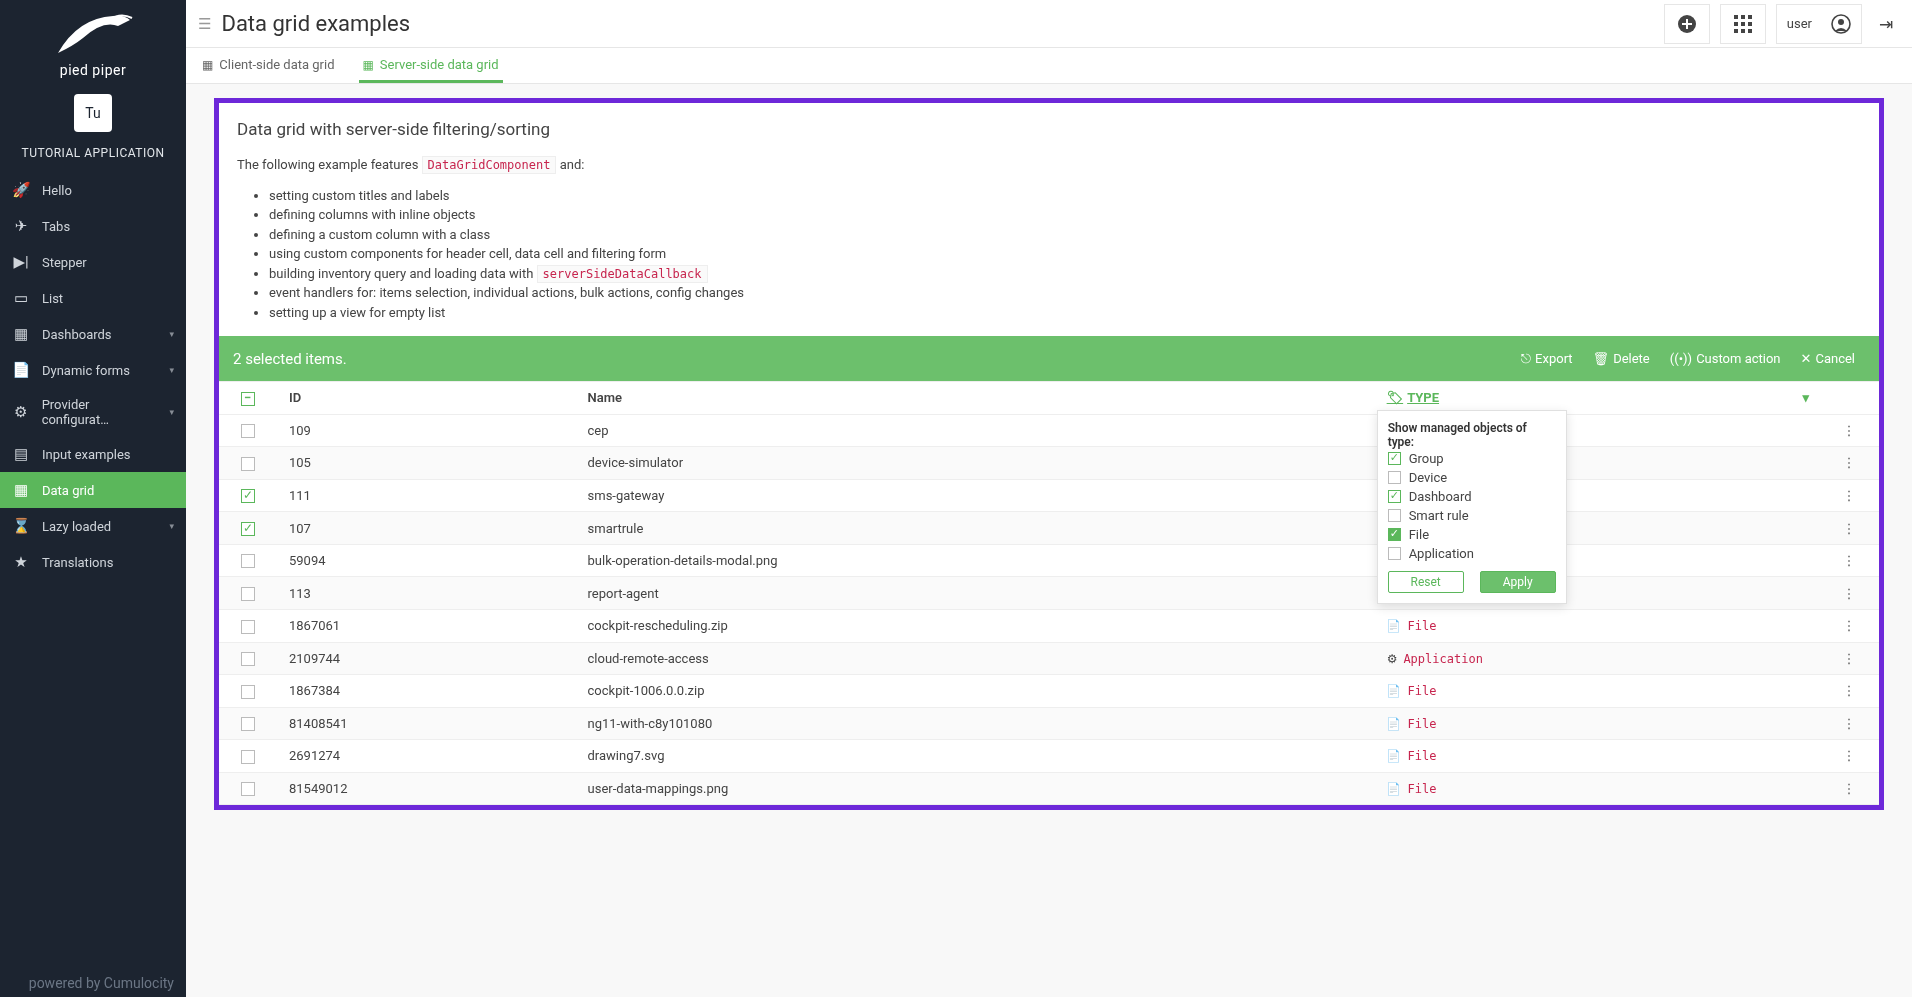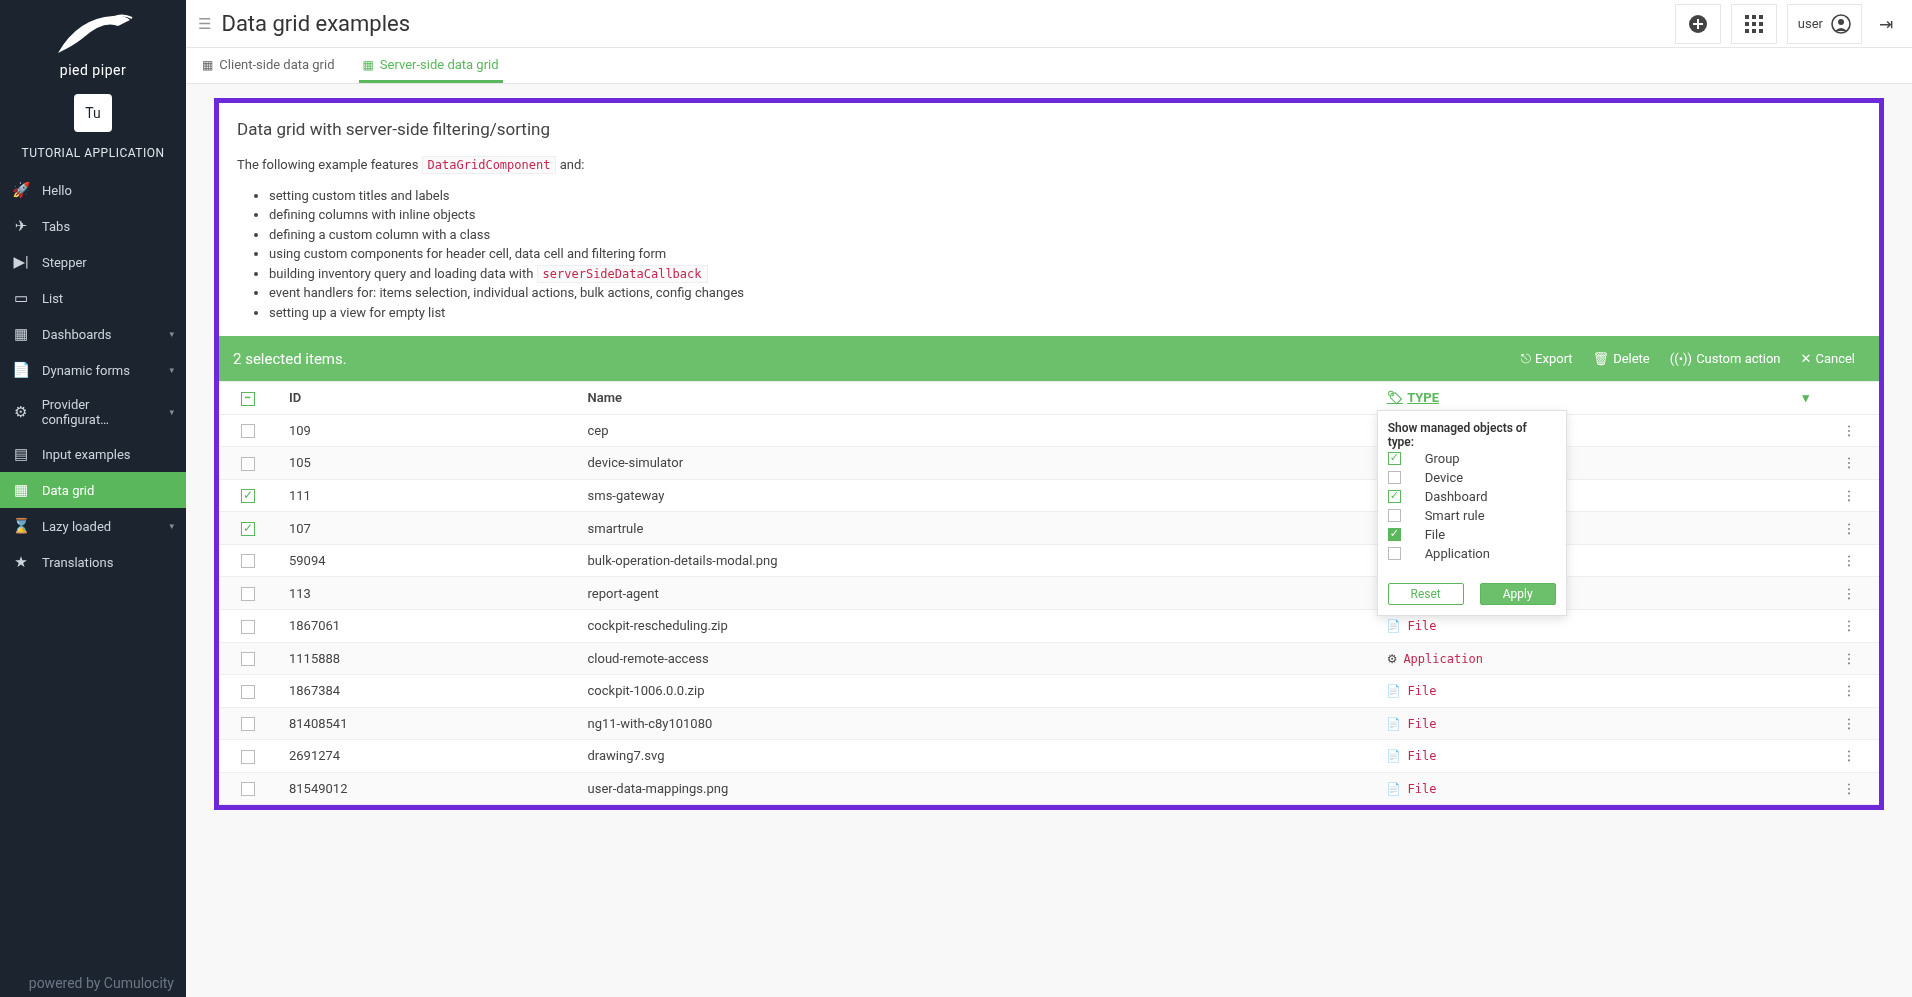--- a/index.html
+++ b/index.html
@@ -17,21 +17,21 @@
 .nav-icon{width:18px;text-align:center;font-size:15px}
 .nav-caret{margin-left:auto;font-size:9px;opacity:.6}
 .powered{text-align:right;font-size:14px;color:#6b7685;padding:6px 12px}
 
 .main{flex:1;display:flex;flex-direction:column;overflow:hidden}
 .topbar{height:48px;background:#fff;border-bottom:1px solid #e6e6e6;display:flex;align-items:center;padding:0 12px;gap:10px}
 .topbar h1{font-size:22px;font-weight:400;color:#333}
 .hdr-icon{color:#999;font-size:15px}
 .top-spacer{flex:1}
 .icon-btn{width:46px;height:40px;border:1px solid #e6e6e6;display:flex;align-items:center;justify-content:center;font-size:17px;color:#444;background:#fff;cursor:pointer}
-.user-btn{height:40px;border:1px solid #e6e6e6;display:flex;align-items:center;gap:8px;padding:0 10px;background:#fff;cursor:pointer;font-size:13px;color:#444}
+.user-btn{height:40px;border:1px solid #e6e6e6;display:flex;align-items:center;gap:19px;padding:0 10px;background:#fff;cursor:pointer;font-size:13px;color:#444}
 .tabs{height:36px;background:#fff;border-bottom:1px solid #e6e6e6;display:flex;align-items:flex-end;padding:0 12px;gap:20px}
 .tab{display:flex;align-items:center;gap:6px;padding:8px 4px;font-size:13px;color:#666;cursor:pointer;border-bottom:3px solid transparent}
 .tab.active{color:#5bb75b;border-bottom-color:#5bb75b}
 .tab-icon{font-size:12px}
 
 .content{flex:1;overflow:auto;padding:14px 28px}
 .card{background:#fff;border:5px solid #6d28d9}
 .card-hd{font-size:17px;font-weight:400;padding:16px 18px;color:#444}
 .card-desc{padding:0 18px 14px;font-size:13px;color:#444;line-height:1.5}
 .card-desc code{font-family:Menlo,Consolas,monospace;font-size:12px;color:#c7254e;background:#fafafa;border:1px solid #eee;border-radius:0;padding:1px 5px}
@@ -54,27 +54,27 @@
 .chk.ind::after{content:"−";position:absolute;top:-3px;left:2px;font-size:13px;color:#5bb75b;font-weight:bold}
 .type-chip{display:inline-flex;align-items:center;gap:6px;font-family:Menlo,Consolas,monospace;font-size:12px;color:#c7254e}
 .type-chip .ti{color:#444;font-size:12px}
 .row-menu{color:#555;cursor:pointer}
 
 .th-type{position:relative;color:#5bb75b;text-decoration:underline;font-weight:700;cursor:pointer}
 .th-type .tag{margin-right:4px}
 .filter-icon{float:right;color:#5bb75b;cursor:pointer}
 .popover{position:absolute;top:28px;left:0;width:190px;background:#fff;border:1px solid #e0e0e0;box-shadow:0 3px 10px rgba(0,0,0,.12);padding:10px 10px 10px;color:#444;z-index:10;font-weight:400;text-decoration:none}
 .pop-title{font-size:12px;font-weight:600;margin-bottom:0;color:#333}
-.pop-opt{display:flex;align-items:center;gap:24px;font-size:13px;padding:2px 0;cursor:pointer}
+.pop-opt{display:flex;align-items:center;gap:8px;font-size:13px;padding:2px 0;cursor:pointer}
 .pop-opt .pchk{width:13px;height:13px;border:1px solid #bbb;position:relative}
 .pop-opt .pchk.on{border-color:#5bb75b}
 .pop-opt .pchk.on::after{content:"✓";position:absolute;top:-2px;left:1px;font-size:11px;color:#5bb75b}
 .pop-opt .pchk.solid{background:#5bb75b;border-color:#5bb75b}
 .pop-opt .pchk.solid::after{color:#fff}
-.pop-btns{display:flex;gap:16px;margin-top:20px}
+.pop-btns{display:flex;gap:16px;margin-top:8px}
 .pop-btns button{flex:1;height:22px;font-size:12px;border:1px solid #5bb75b;border-radius:2px;cursor:pointer}
 .btn-reset{background:#fff;color:#5bb75b}
 .btn-apply{background:#6cc06c;color:#fff}
 </style>
 </head>
 <body>
 
 <aside class="sidebar">
   <div class="logo-wrap">
     <svg class="logo-svg" width="90" height="50" viewBox="0 0 90 50">
@@ -317,21 +317,21 @@
             </tr>
             <tr>
               <td class="col-chk"><span class="chk"></span></td>
               <td>1867061</td>
               <td>cockpit-rescheduling.zip</td>
               <td><span class="type-chip"><span class="ti">📄</span>File</span></td>
               <td class="col-act"><span class="row-menu">⋮</span></td>
             </tr>
             <tr>
               <td class="col-chk"><span class="chk"></span></td>
-              <td>1115888</td>
+              <td>2109744</td>
               <td>cloud-remote-access</td>
               <td><span class="type-chip"><span class="ti">⚙</span>Application</span></td>
               <td class="col-act"><span class="row-menu">⋮</span></td>
             </tr>
             <tr>
               <td class="col-chk"><span class="chk"></span></td>
               <td>1867384</td>
               <td>cockpit-1006.0.0.zip</td>
               <td><span class="type-chip"><span class="ti">📄</span>File</span></td>
               <td class="col-act"><span class="row-menu">⋮</span></td>

